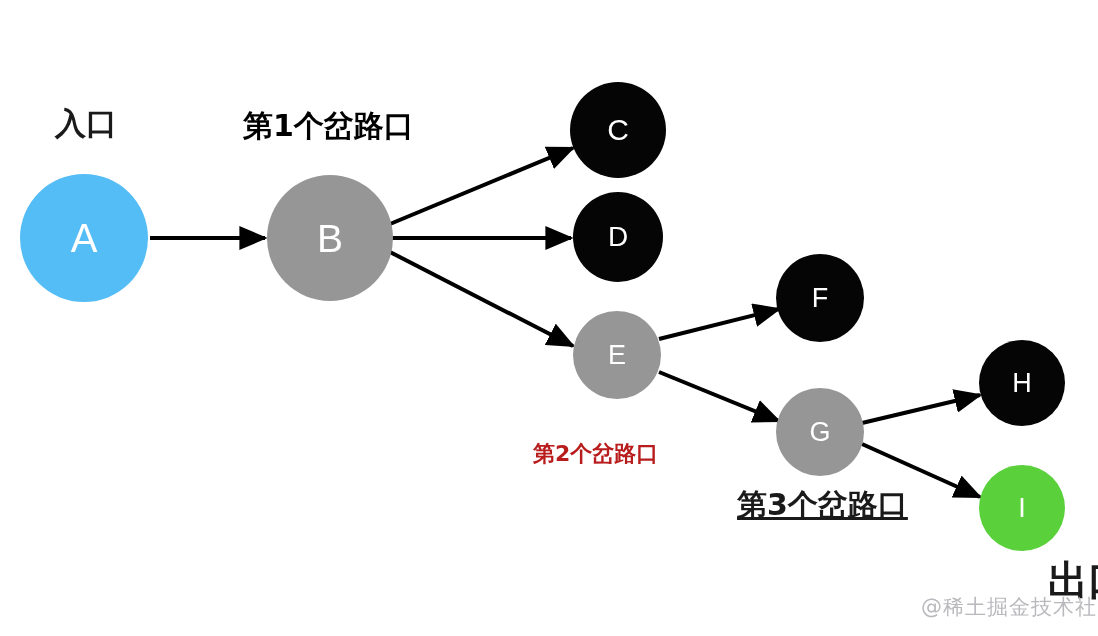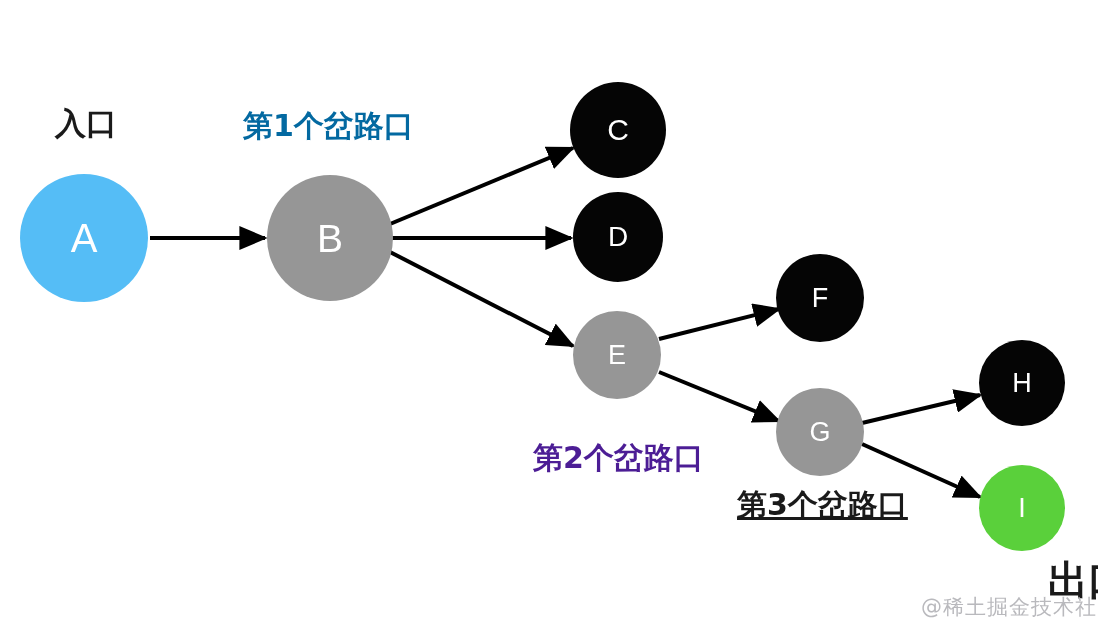--- a/index.html
+++ b/index.html
@@ -103,20 +103,20 @@
       </div>
       <div class="node" style="left: 979px; top: 340px; width: 86px; height: 86px; background: rgb(5, 5, 5); font-size: 27px;">
         <span class="node-label" style="color: rgb(255, 255, 255);">H</span>
       </div>
       <div class="node" style="left: 979px; top: 465px; width: 86px; height: 86px; background: rgb(90, 208, 59); font-size: 27px;">
         <span class="node-label" style="color: rgb(255, 255, 255);">I</span>
       </div>
     </div>
   <div id="caption-layer">
       <div class="cap-label" style="left: 55px; top: 108px; font-size: 31px; color: rgb(26, 26, 26); text-align: right;">入口</div>
-      <div class="cap-label" style="left: 243px; top: 111px; font-size: 30px; color: #0369a1;">第1个岔路口</div>
-      <div class="cap-label" style="left: 533px; top: 443px; font-size: 30px; color: #4c1d95;">第2个岔路口</div>
+      <div class="cap-label" style="left: 243px; top: 111px; font-size: 30px; color: #000000;">第1个岔路口</div>
+      <div class="cap-label" style="left: 533px; top: 443px; font-size: 22px; color: #b91c1c;">第2个岔路口</div>
       <div class="cap-label" style="left: 737px; top: 490px; font-size: 30px; color: rgb(26, 26, 26); text-decoration: underline;">第3个岔路口</div>
       <div class="cap-label" style="left: 1000px; top: 560px; font-size: 40px; color: rgb(26, 26, 26); margin-left: 48px;">出口</div>
     </div>
 
   <div class="watermark" style="left:921px; top:597px; font-size:21px;">@稀土掘金技术社区</div>
 </div>
 
 </body></html>

